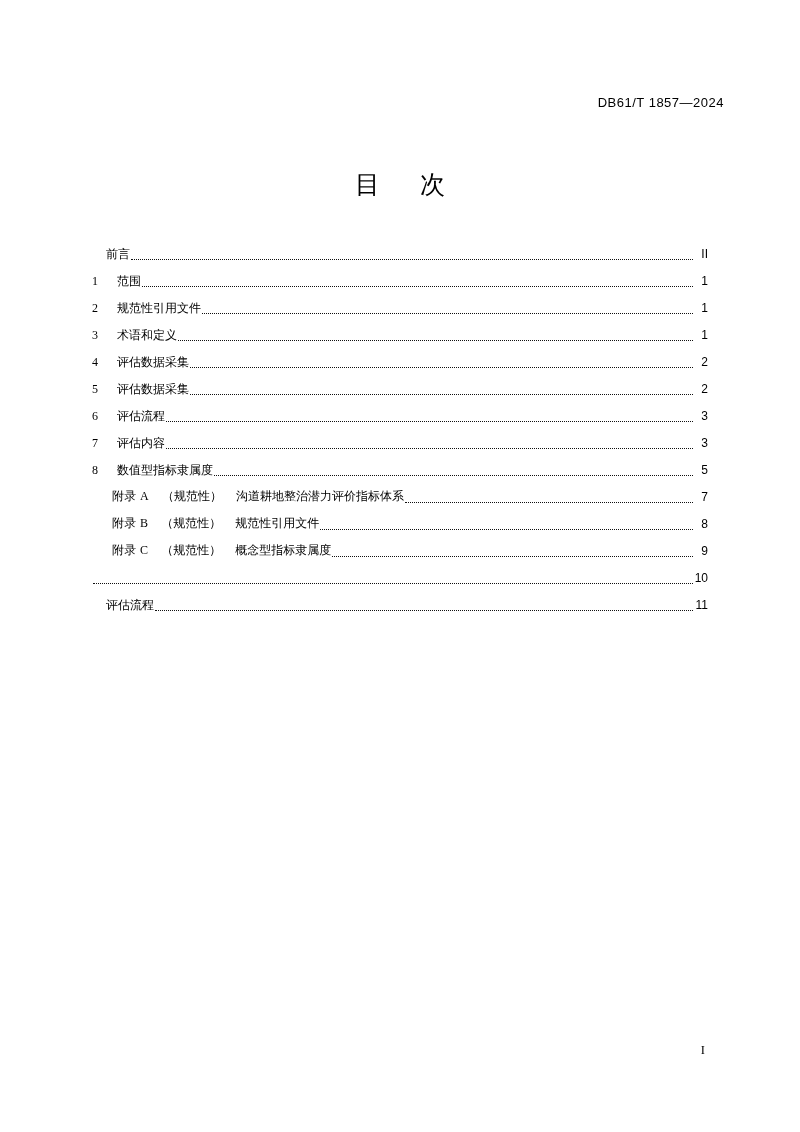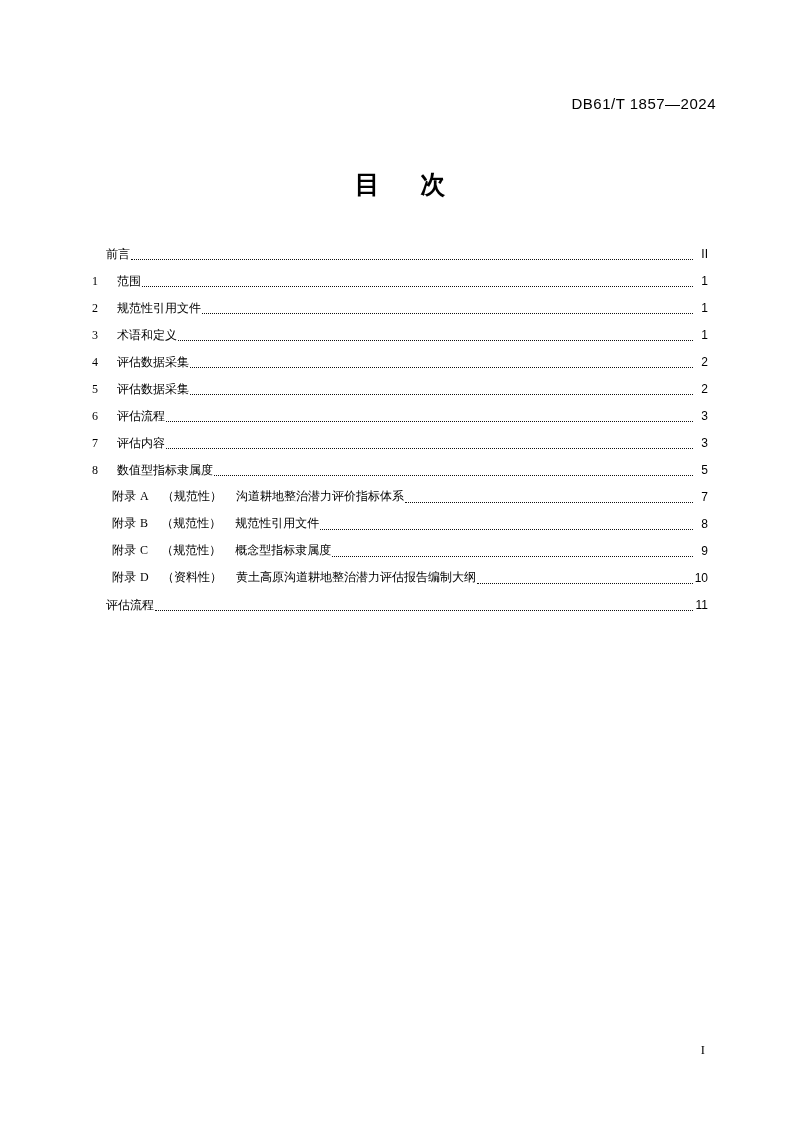--- a/index.html
+++ b/index.html
@@ -16,37 +16,37 @@
     overflow: hidden;
   }
   .page {
     position: absolute;
     left: 0; top: 0;
     width: 800px;
     height: 1132px;
   }
   .header-code {
     position: absolute;
-    right: 84px;
+    right: 76px;
     top: 95px;
     font-family: "Liberation Sans", "DejaVu Sans", sans-serif;
-    font-size: 15px;
+    font-size: 13px;
     letter-spacing: 0.5px;
     color: #000;
     white-space: nowrap;
   }
   .toc-title {
     position: absolute;
     left: 0;
     top: 168px;
     width: 800px;
     text-align: center;
     font-family: "DejaVu Serif", "Liberation Serif", serif;
     font-size: 25px;
-    font-weight: bold;
+    font-weight: normal;
     letter-spacing: 16px;
     text-indent: 16px;
   }
   .toc {
     position: absolute;
     left: 92px;
     top: 238px;
     width: 616px;
   }
   .toc-row {
@@ -231,27 +231,20 @@
           <span class="num">附录 C</span>
           <span class="gap"></span>
           <span class="kind">（规范性）</span>
           <span class="gap2"></span>
           <span class="text">概念型指标隶属度</span>
         </span>
         <span class="dots"></span>
         <span class="page-no">9</span>
       </div>
       <div class="toc-row annex">
-        <span class="label">
-          <span class="num">附录 D</span>
-          <span class="gap"></span>
-          <span class="kind">（资料性）</span>
-          <span class="gap2"></span>
-          <span class="text">黄土高原沟道耕地整治潜力评估报告编制大纲</span>
-        </span>
         <span class="dots"></span>
         <span class="page-no">10</span>
       </div>
       <div class="toc-row">
         <span class="label">
           <span class="num"></span>
           <span class="text">评估流程</span>
         </span>
         <span class="dots"></span>
         <span class="page-no">11</span>

